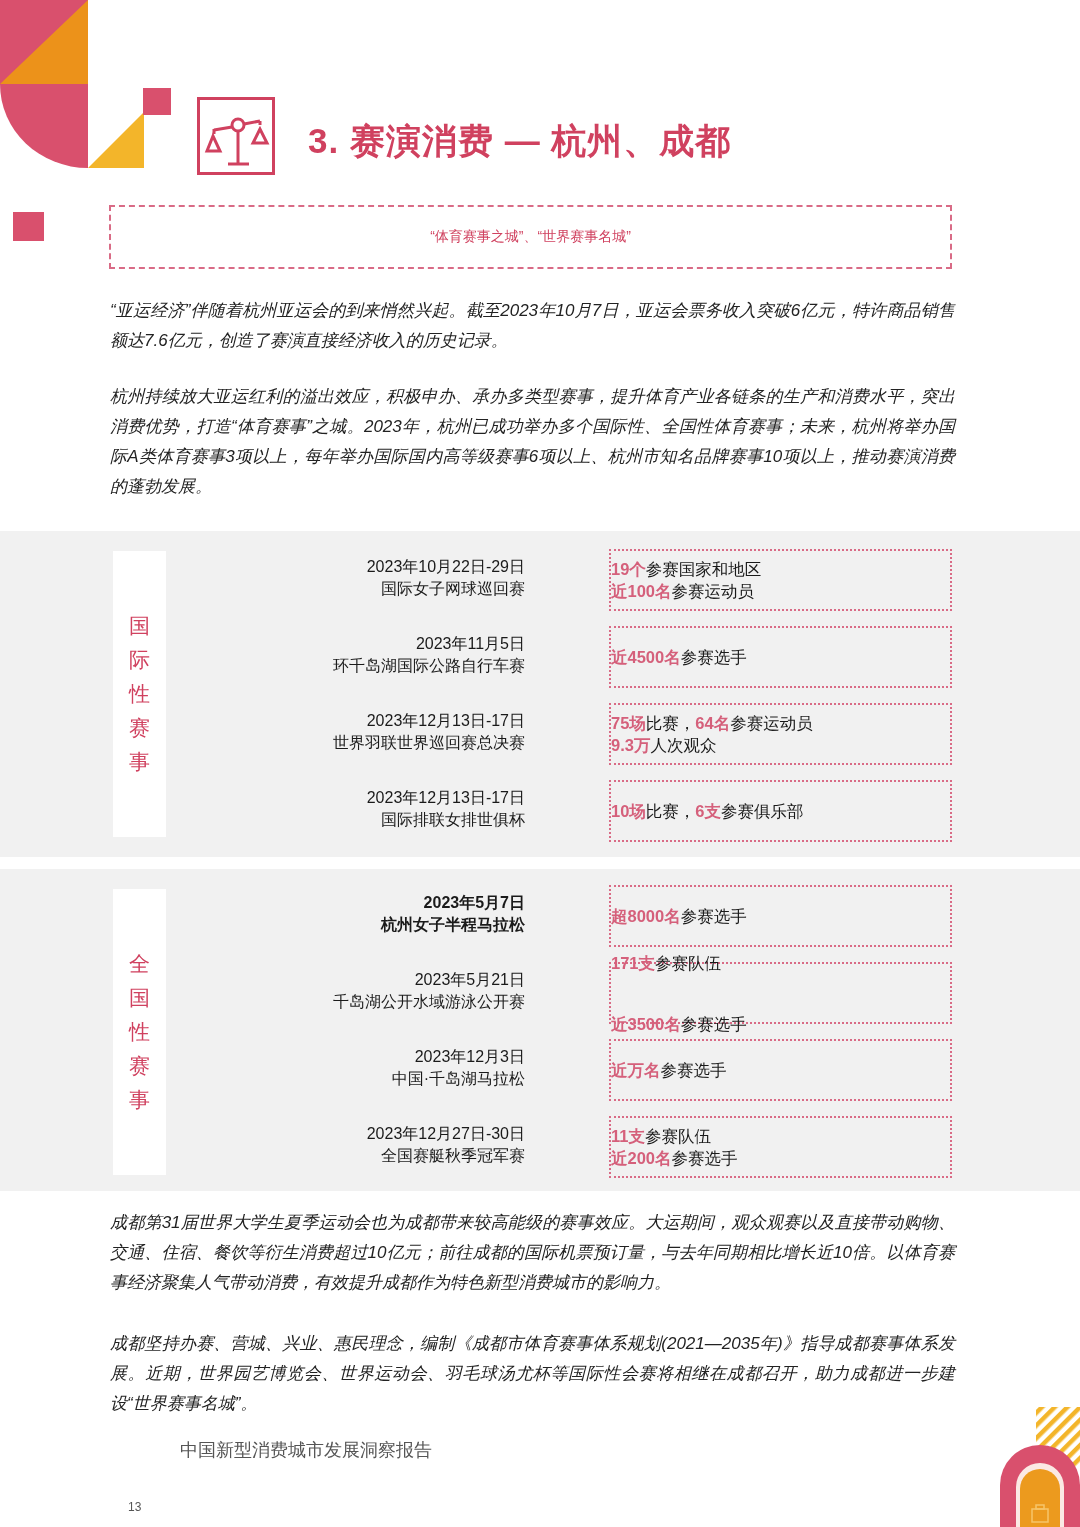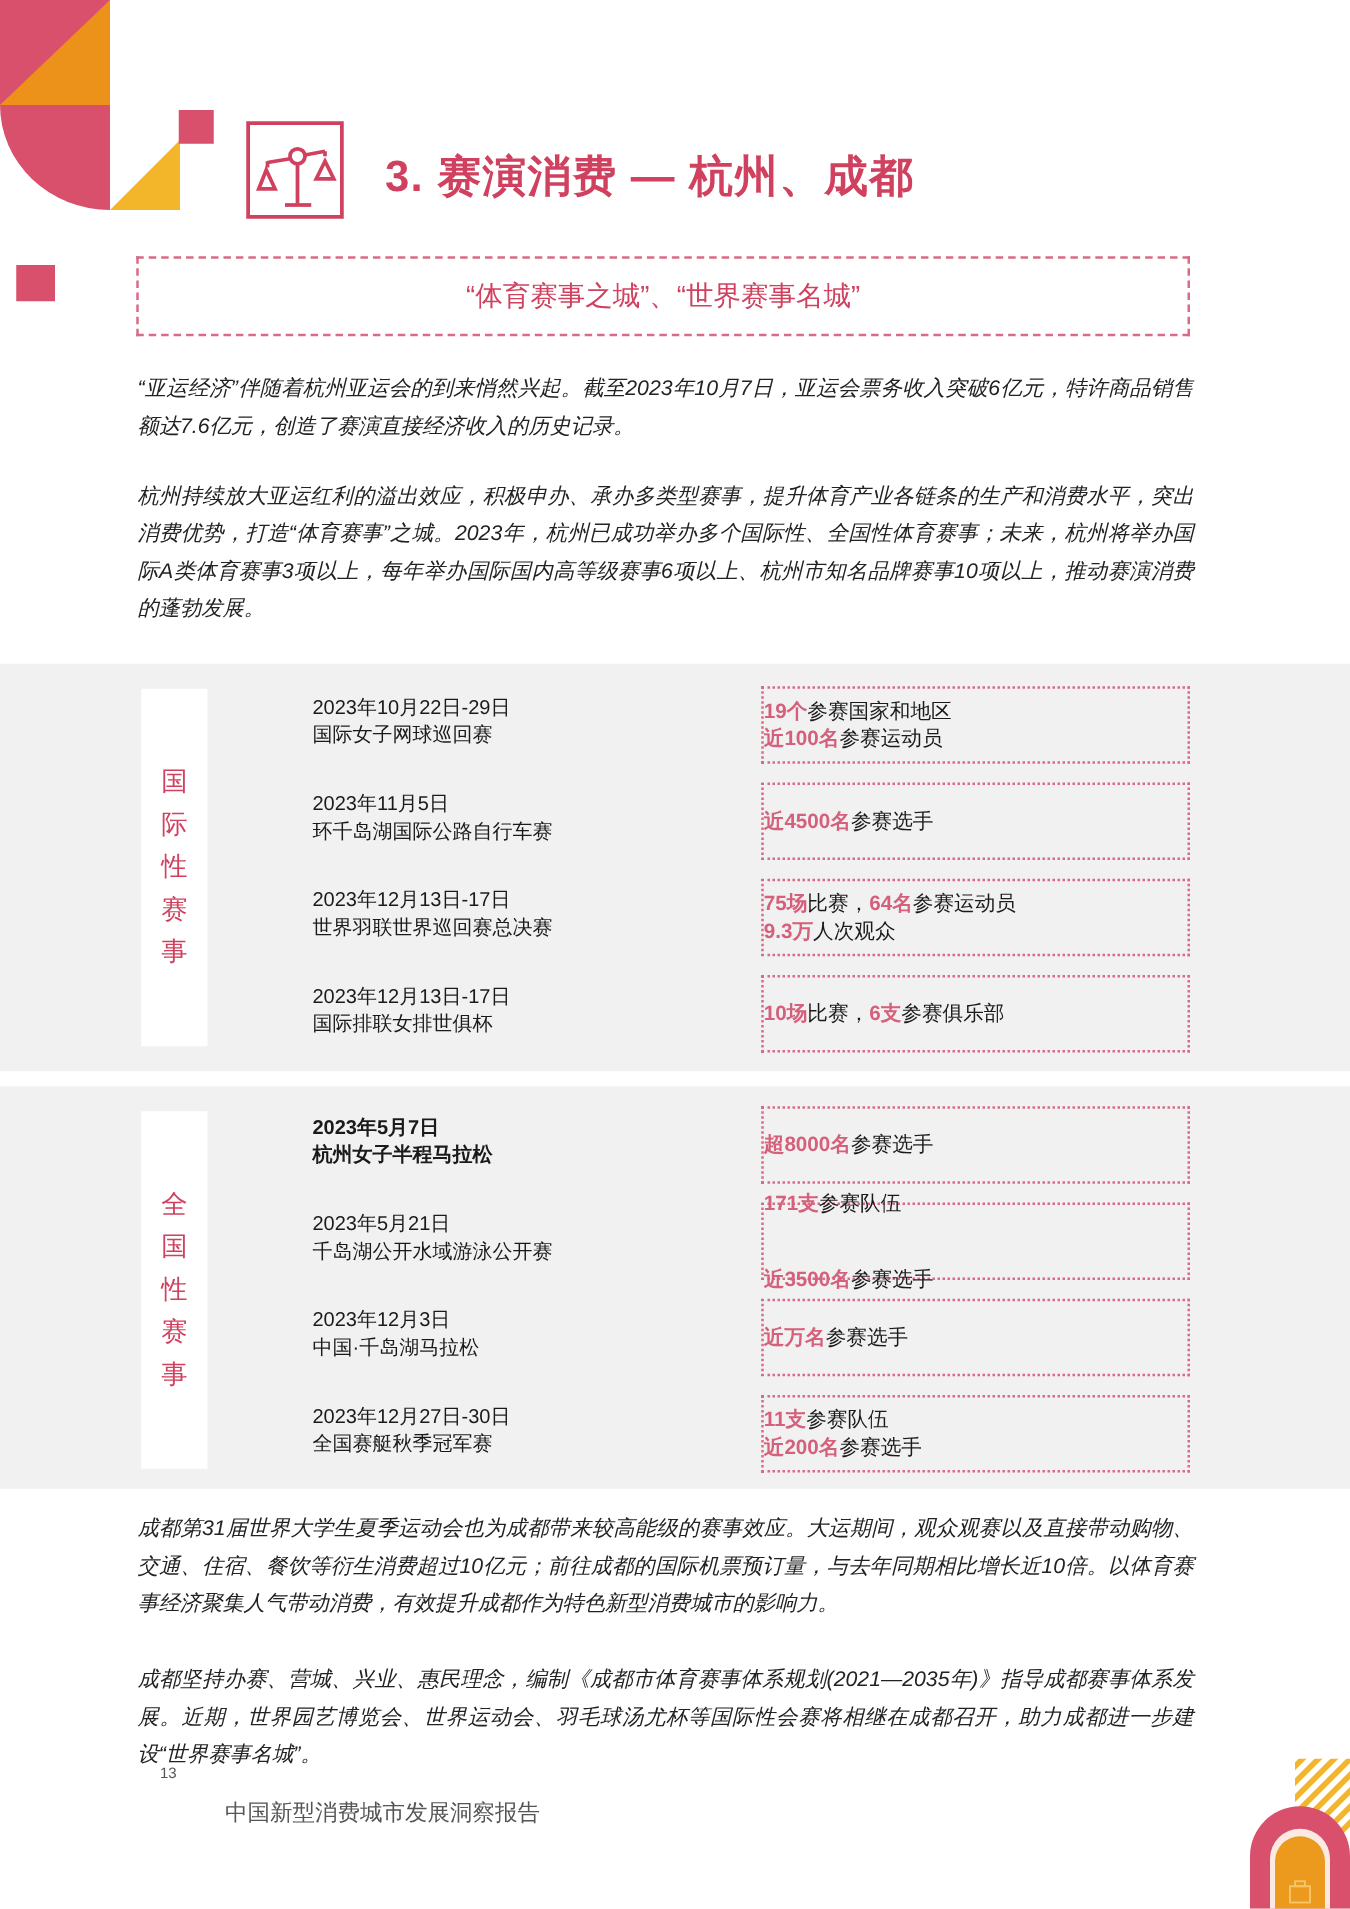--- a/index.html
+++ b/index.html
@@ -3,31 +3,31 @@
 <meta charset="utf-8">
 <style>
   html,body{margin:0;padding:0;}
   body{width:1080px;height:1527px;position:relative;background:#ffffff;overflow:hidden;
        font-family:"Liberation Sans","DejaVu Sans",sans-serif;color:#222;}
   .abs{position:absolute;}
   .deco svg{display:block;}
   .title{left:308px;top:118px;font-size:35px;font-weight:bold;color:#d0415f;letter-spacing:1px;}
   .iconbox{left:197px;top:97px;width:78px;height:78px;box-sizing:border-box;border:3px solid #d0415f;}
   .quotebox{left:109px;top:205px;width:843px;height:64px;box-sizing:border-box;border:2px dashed #d96b86;
-            display:flex;align-items:center;justify-content:center;color:#d0415f;font-size:22px;}
+            display:flex;align-items:center;justify-content:center;color:#d0415f;font-size:14px;}
   .para{left:110px;width:845px;font-size:17px;line-height:30px;color:#222;text-align:justify;margin:0;font-style:italic;}
   .band{left:0;width:1080px;background:#f1f1f1;}
   .label-col{position:absolute;left:113px;width:53px;background:#fff;display:flex;flex-direction:column;
              align-items:center;justify-content:center;}
   .label-col span{display:block;color:#d0415f;font-size:21px;line-height:34px;}
-  .event{position:absolute;left:250px;width:275px;text-align:left;font-size:16px;line-height:22px;color:#1a1a1a;}
+  .event{position:absolute;left:250px;width:275px;text-align:right;font-size:16px;line-height:22px;color:#1a1a1a;}
   .stat{position:absolute;left:609px;width:343px;height:62px;box-sizing:border-box;border:2px dotted #d96b86;
         display:flex;flex-direction:column;justify-content:center;font-size:16.5px;line-height:22px;color:#1a1a1a;}
   .hl{color:#d5607b;font-weight:bold;}
-  .footer-num{left:128px;top:1411px;font-size:12px;color:#555;}
+  .footer-num{left:128px;top:1500px;font-size:12px;color:#555;}
   .footer-txt{left:180px;top:1438px;font-size:18px;color:#555;}
 </style>
 </head>
 <body>
 
 <div class="abs deco" style="left:0;top:0;">
   <svg width="180" height="250" viewBox="0 0 180 250">
     <rect x="0" y="0" width="88" height="84" fill="#d9506d"></rect>
     <polygon points="0,84 88,0 88,84" fill="#ec921a"></polygon>
     <path d="M0,84 L88,84 L88,168 A88,84 0 0 1 0,84 Z" fill="#d9506d"></path>

